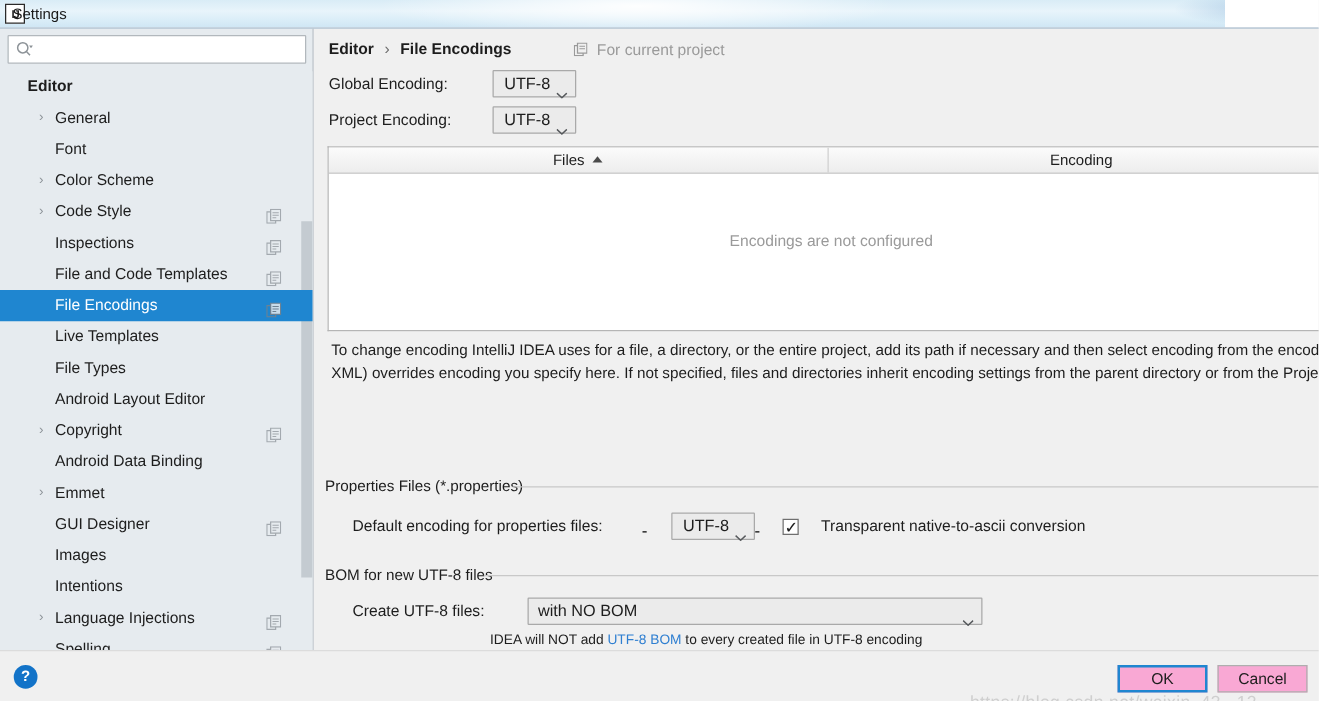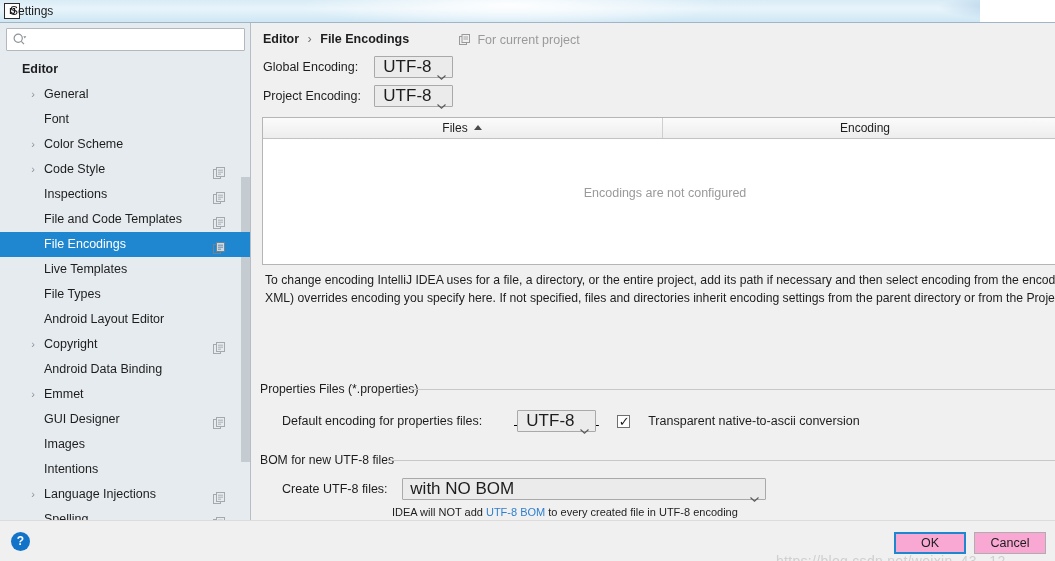--- a/index.html
+++ b/index.html
@@ -211,25 +211,26 @@
     vertical-align: middle;
   }
   .combo {
     display: inline-block;
     vertical-align: middle;
     box-sizing: border-box;
     height: 22px;
     background: #ebebeb;
     border: 1px solid #a9a9a9;
     border-radius: 1px;
-    font-size: 17px;
+    font-size: 13px;
     color: #1d1d1d;
     line-height: 20px;
     padding: 0 20px 0 8px;
     position: relative;
+    margin-left: 20px;
   }
   .combo .caret {
     position: absolute;
     right: 6px; top: 8px;
     width: 9px; height: 5px;
   }
   .combo.wide {
     width: 364px;
     padding-left: 7px;
     text-align: left;

